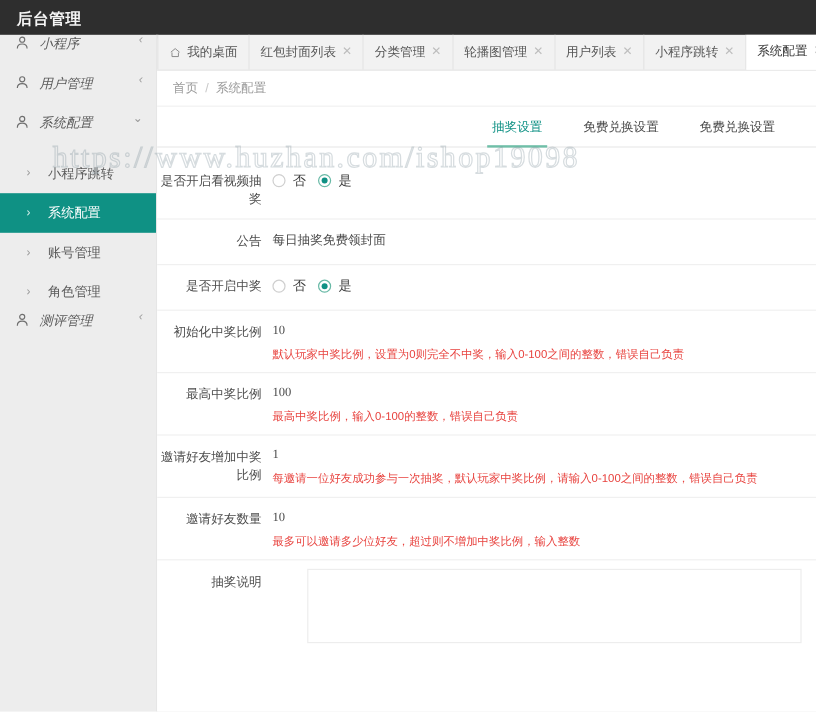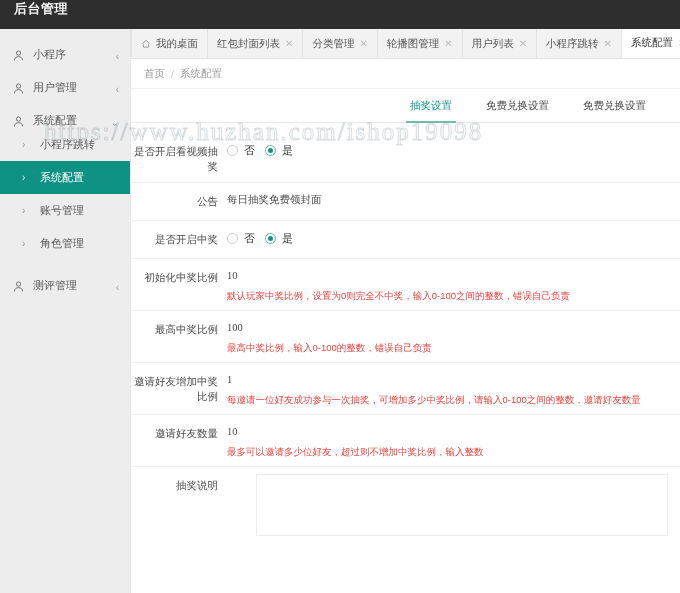--- a/index.html
+++ b/index.html
@@ -10,37 +10,37 @@
     background: #f2f2f2;
     font-family: "Liberation Sans", "DejaVu Sans", sans-serif;
     -webkit-font-smoothing: antialiased;
   }
   #app { position: relative; width: 680px; height: 593px; background: #fff; }
 
   
   .topbar {
     position: absolute; top: 0; left: 0; width: 680px; height: 32px;
     background: #2e2e2e; color: #fff;
-    display: flex; align-items: flex-start;
+    display: flex; align-items: center;
   }
   .topbar .brand {
     font-size: 13px; font-weight: bold; letter-spacing: .5px;
     padding-left: 14px; color: #f5f5f5;
   }
 
   
   .sidebar {
     position: absolute; top: 29px; left: 0; width: 131px; height: 564px;
     background: #ededed;
     border-right: 1px solid #e6e6e6;
   }
   .nav-item {
-    height: 33px; display: flex; align-items: flex-end;
+    height: 33px; display: flex; align-items: flex-start;
     padding: 0 11px 0 12px; font-size: 11px; color: #5a5a5a;
-    position: relative; cursor: pointer;
+    position: relative; cursor: pointer; font-style: italic;
   }
   .nav-item .ico {
     width: 13px; height: 13px; margin-right: 8px;
     display: inline-flex; align-items: center; justify-content: center;
     color: #6f6f6f; flex: 0 0 13px;
   }
   .nav-item .ico svg { display: block; }
   .nav-item .label { flex: 1 1 auto; white-space: nowrap; }
   .nav-item .arrow {
     width: 10px; font-size: 10px; color: #9a9a9a; text-align: right;
@@ -349,21 +349,21 @@
         <div class="field">
           <input class="txt" type="text" value="100" style="">
           <div class="hint">最高中奖比例，输入0-100的整数，错误自己负责</div>
         </div>
       </div>
 
       <div class="row">
         <div class="lab">邀请好友增加中奖比例</div>
         <div class="field">
           <input class="txt" type="text" value="1" style="">
-          <div class="hint">每邀请一位好友成功参与一次抽奖，可增加多少中奖比例，请输入0-100之间的整数，邀请好友数量</div>
+          <div class="hint">每邀请一位好友成功参与一次抽奖，默认玩家中奖比例，请输入0-100之间的整数，错误自己负责</div>
         </div>
       </div>
 
       <div class="row">
         <div class="lab">邀请好友数量</div>
         <div class="field">
           <input class="txt" type="text" value="10" style="">
           <div class="hint">最多可以邀请多少位好友，超过则不增加中奖比例，输入整数</div>
         </div>
       </div>

